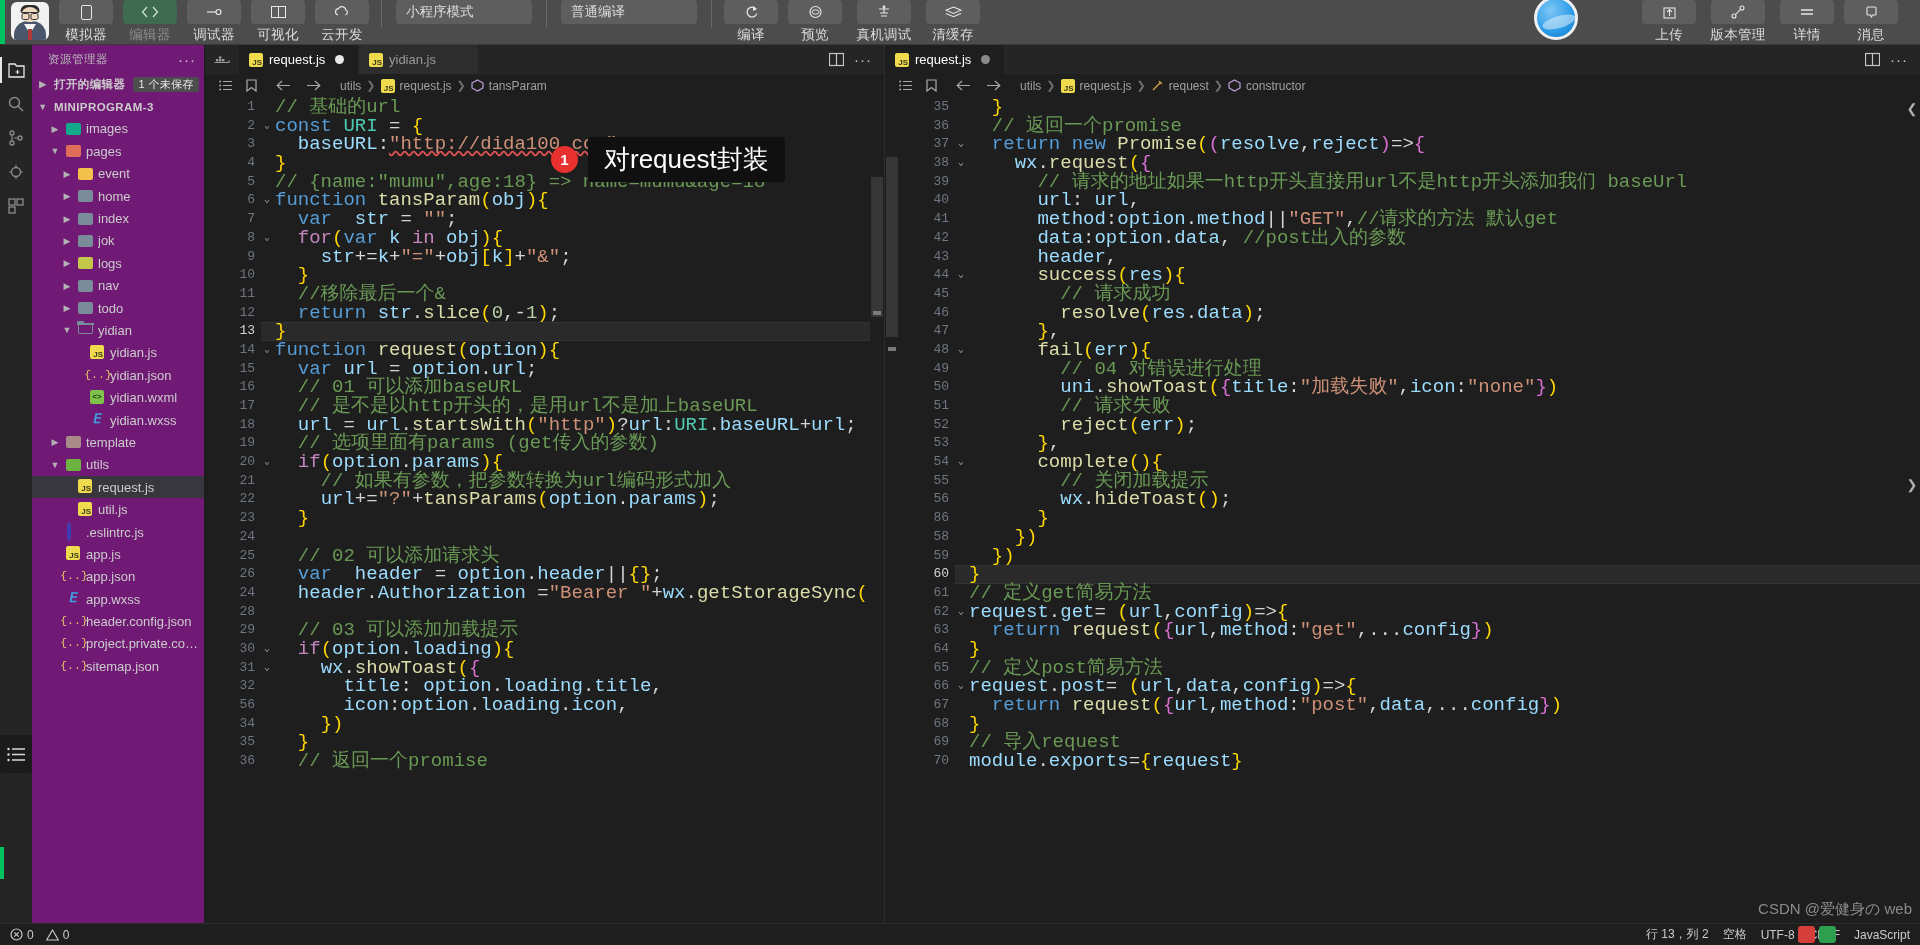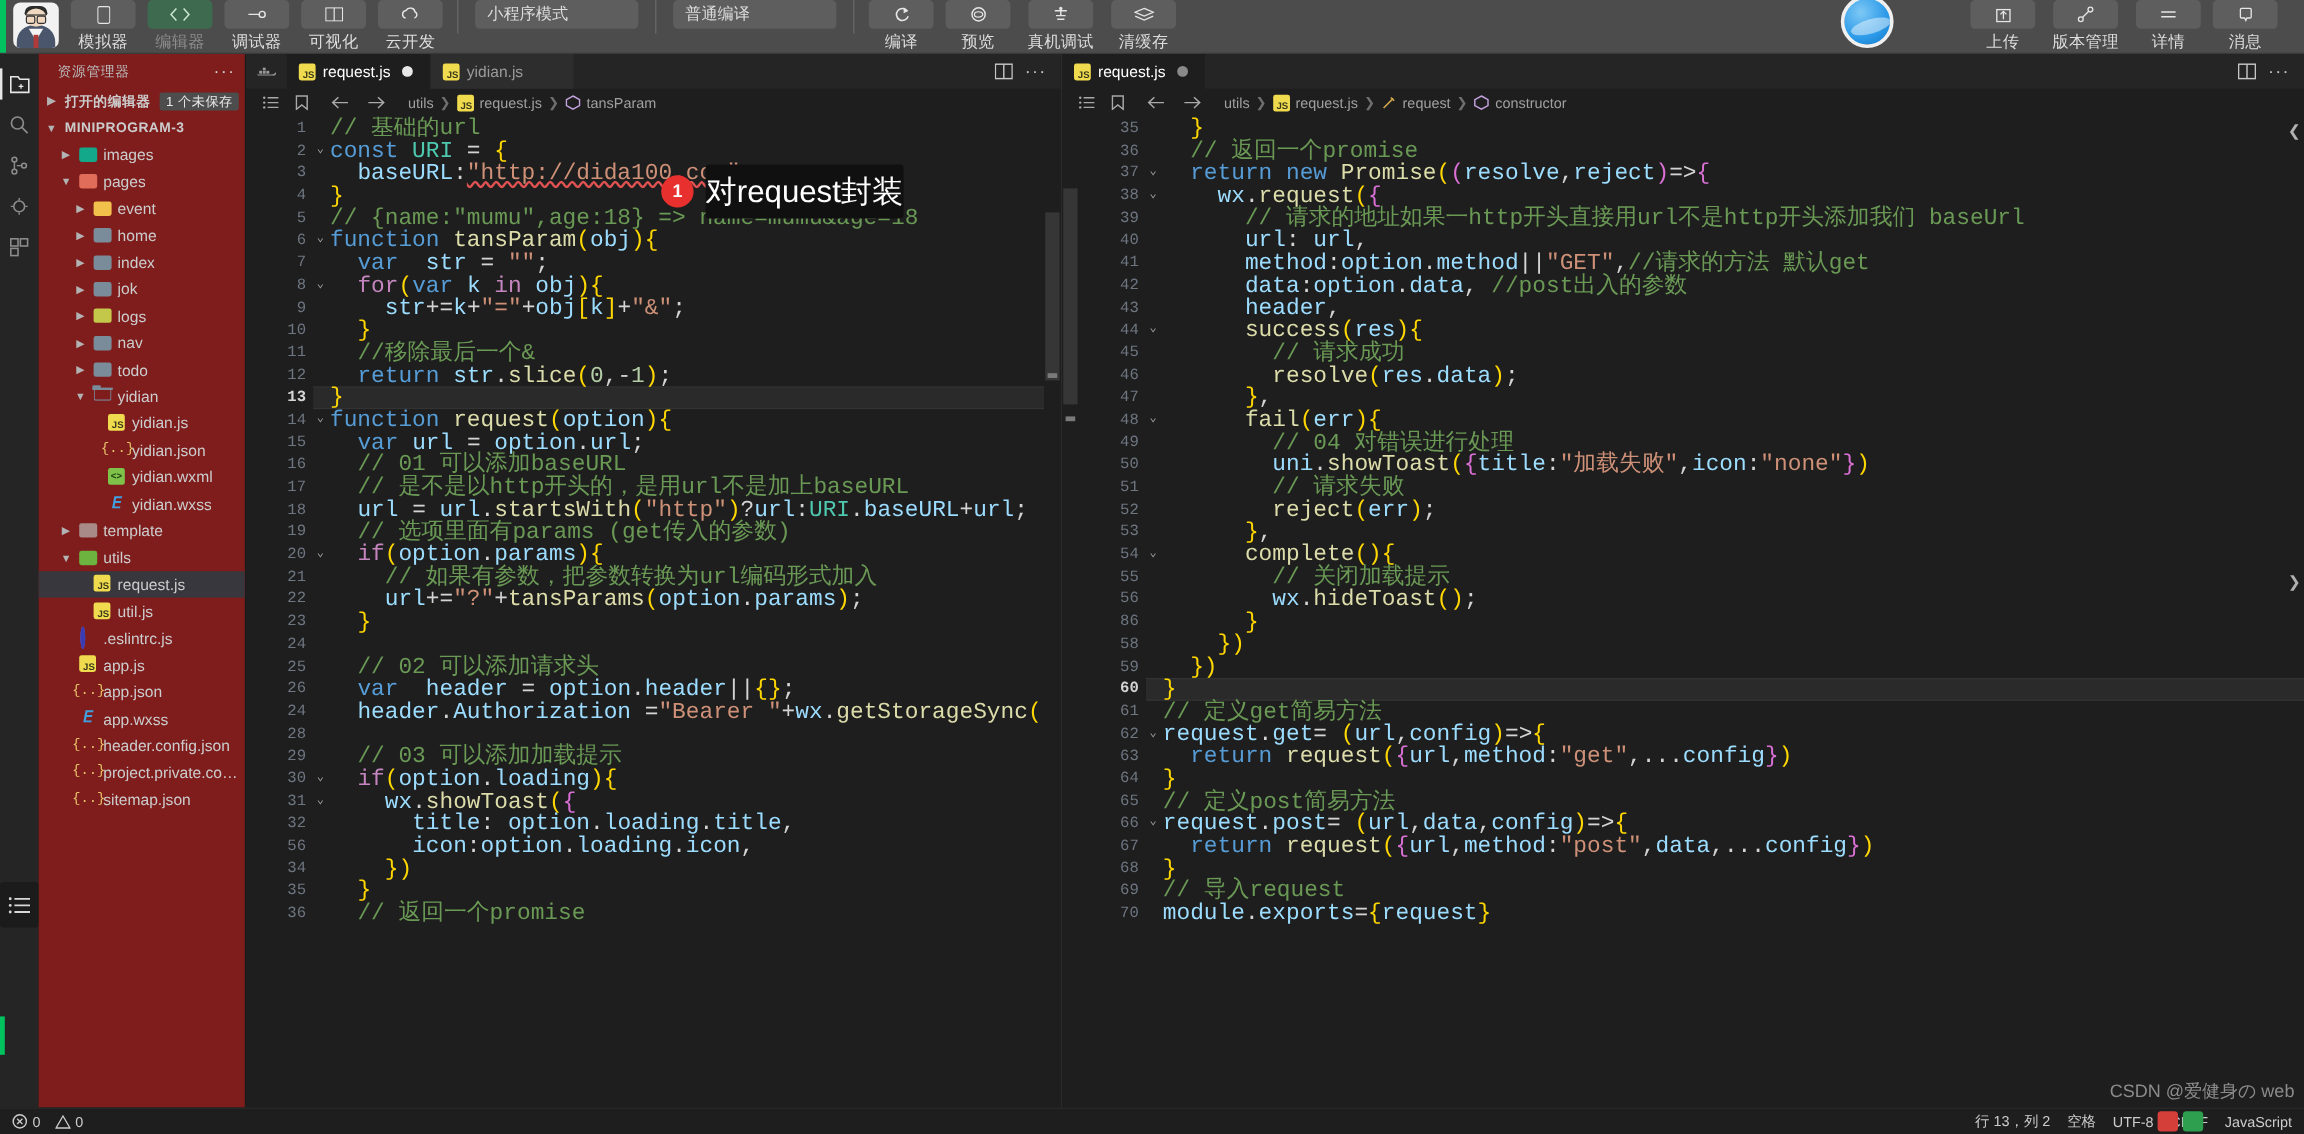--- a/index.html
+++ b/index.html
@@ -120,21 +120,21 @@
     content: ''; position: absolute; left: 0; top: 4px; bottom: 4px;
     width: 2px; background: #e7e7e7;
   }
   .act-bottom { position: absolute; bottom: 150px; left: 0; width: 32px; }
   .green-left-strip {
     position: absolute; left: 0; bottom: 44px; width: 4px; height: 32px; background: #00c25e;
   }
 
   
   .explorer {
-    width: 173px; flex: 0 0 173px; background: #7f1d1d;
+    width: 173px; flex: 0 0 173px; background: #701a75;
     display: flex; flex-direction: column; min-height: 0;
     border-right: 1px solid #1b1b1b;
   }
   .exp-head {
     height: 28px; display: flex; align-items: center; justify-content: space-between;
     padding: 0 8px 0 16px; color: #bbbbbb; font-size: 11.5px; letter-spacing: .5px;
   }
   .exp-dots { color: #cccccc; font-size: 15px; letter-spacing: 1px; cursor: pointer; }
   .exp-body { flex: 1 1 auto; overflow: hidden; }
 
@@ -251,21 +251,21 @@
   }
   .ov-slider { position: absolute; left: 1px; width: 12px; background: #4a4a4a; opacity: .55; }
   .ov-mark { position: absolute; left: 3px; width: 8px; height: 4px; background: #7a7a7a; }
 
   .gutter {
     width: 56px; flex: 0 0 56px; padding-top: 1px;
     font-family: "Liberation Mono", monospace; font-size: 13px;
     color: #6e7681; text-align: right; user-select: none; position: relative;
   }
   .gl { height: 18.7px; line-height: 18.7px; padding-right: 6px; position: relative; }
-  .gl.cur { color: #d4d4d4; font-weight: bold; }
+  .gl.cur { color: #d4d4d4; font-weight: normal; }
   .fold {
     position: absolute; right: -12px; top: 0; width: 12px; height: 18.7px;
     line-height: 18.7px; text-align: center; color: #aaaaaa; font-size: 10px;
   }
   .code {
     flex: 1 1 auto; min-width: 0; padding-top: 1px; padding-left: 14px;
     font-family: "Liberation Mono", monospace; font-size: 19px;
     white-space: pre; overflow: hidden; position: relative;
   }
   .cl { height: 18.7px; line-height: 18.7px; }
@@ -293,21 +293,21 @@
     position: absolute; left: 551px; top: 92px;
     display: flex; align-items: center; gap: 10px; z-index: 50;
   }
   .callout .num {
     width: 27px; height: 27px; border-radius: 50%; background: #e8302e;
     color: #fff; font-size: 15px; display: flex; align-items: center; justify-content: center;
     font-weight: bold;
   }
   .callout .box {
     background: #101010; color: #ffffff; font-size: 26px;
-    padding: 5px 0; border-radius: 3px; white-space: nowrap;
+    padding: 5px 16px; border-radius: 3px; white-space: nowrap;
   }
 
   
   .edge-chev {
     position: absolute; right: 0; width: 16px; color: #b0b0b0; font-size: 13px;
     display: flex; align-items: center; justify-content: center; cursor: pointer;
   }
 
   
   .statusbar {

